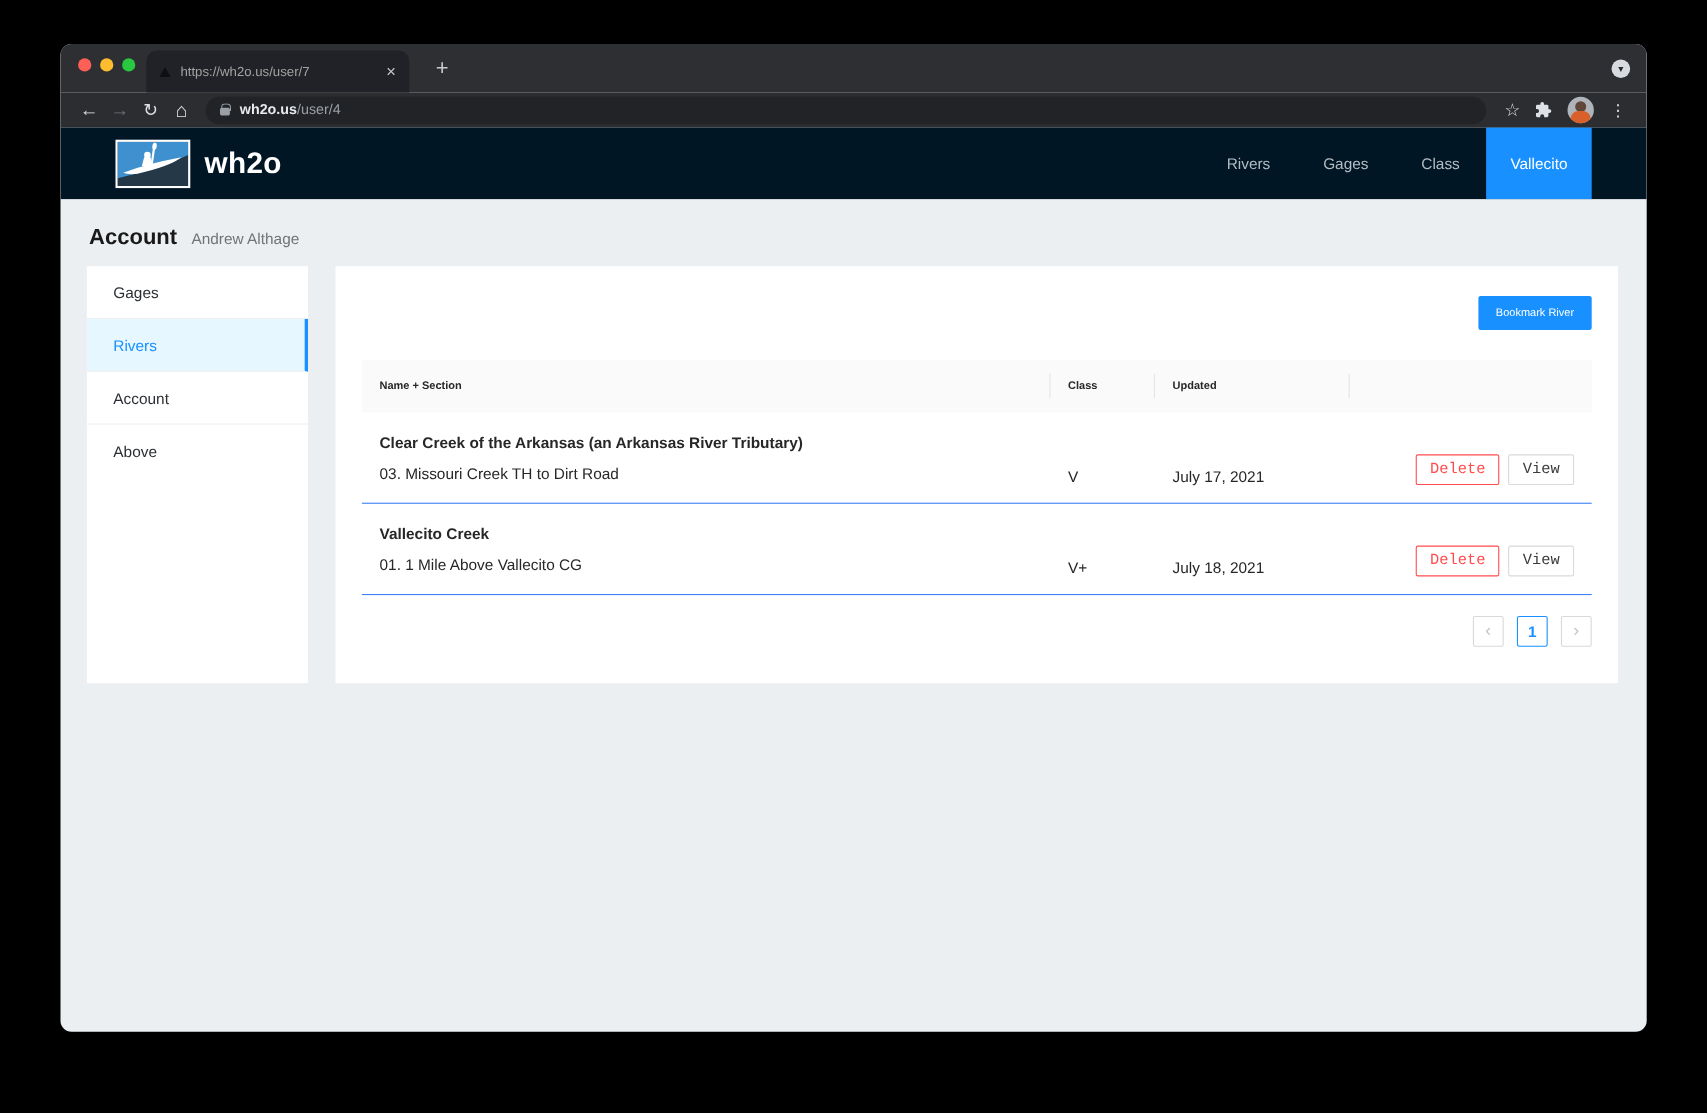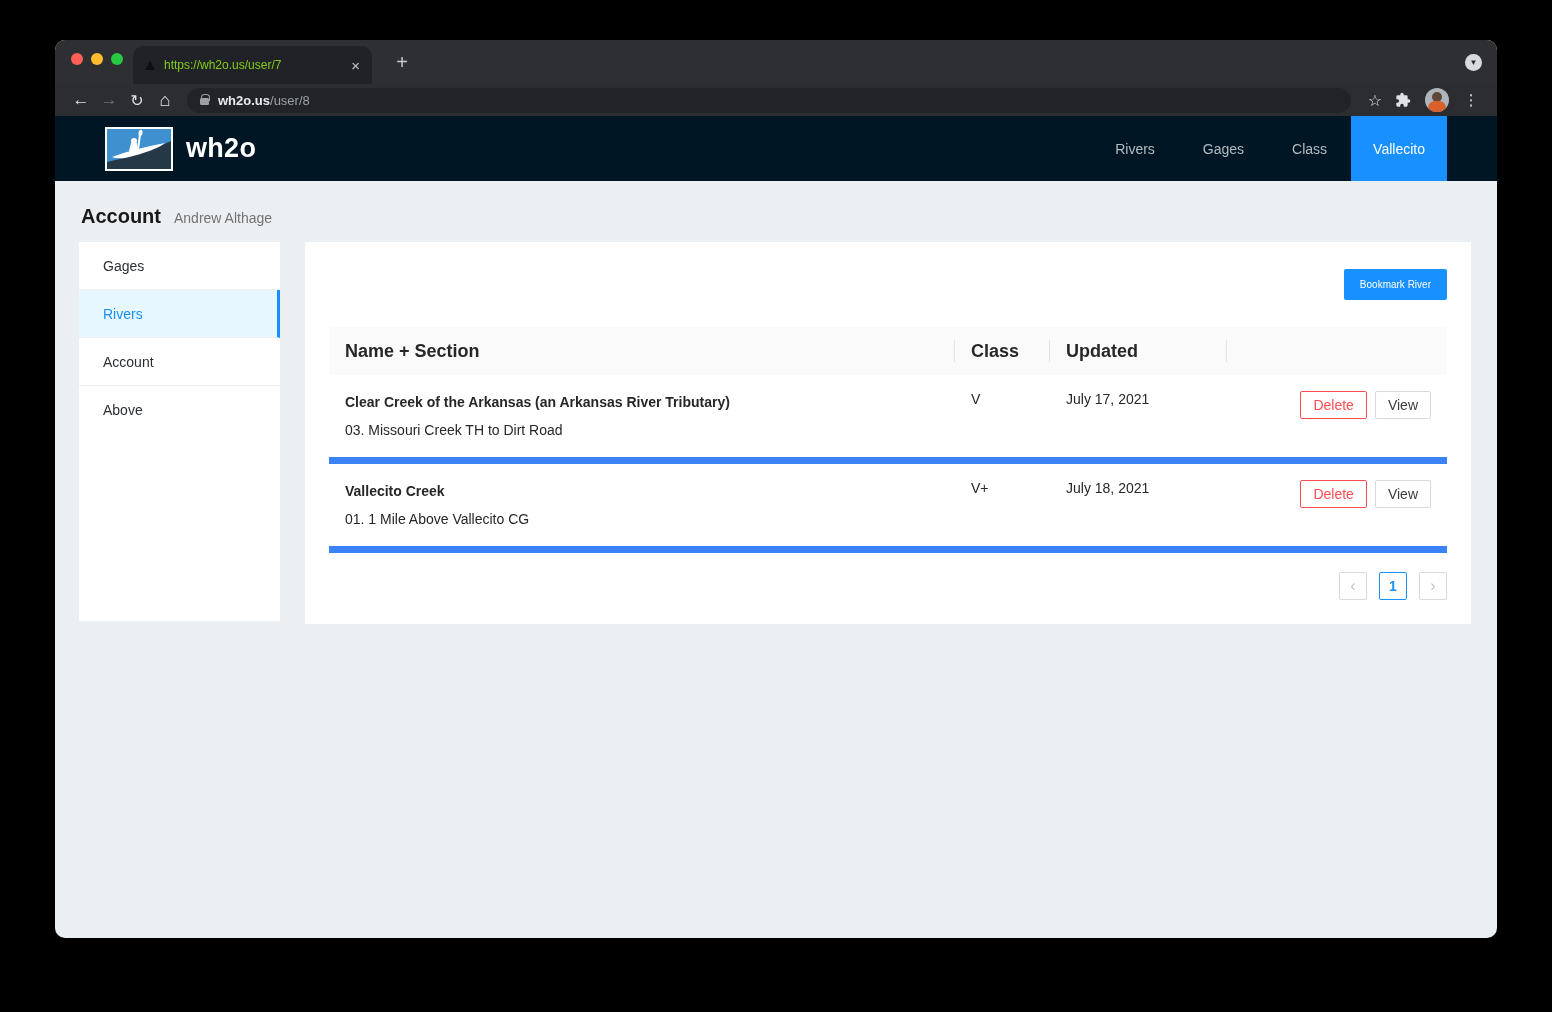--- a/index.html
+++ b/index.html
@@ -11,21 +11,21 @@
 
   
   .tabstrip { height:44px; background:#2e2f33; position:relative; }
   .traffic { position:absolute; left:16px; top:13px; display:flex; gap:8px; }
   .tl { width:12px; height:12px; border-radius:50%; }
   .tl.red{background:#ff5f57}.tl.yellow{background:#febc2e}.tl.green{background:#28c840}
   .tab { position:absolute; left:78px; top:6px; width:239px; height:38px; background:#202227;
          border-radius:10px 10px 0 0; display:flex; align-items:center; padding:0 12px; gap:9px; }
   .favicon { width:0; height:0; border-left:5px solid transparent; border-right:5px solid transparent;
              border-bottom:9px solid #0d0f12; flex:none; }
-  .tab-title { color:#84cc16; font-size:12px; flex:1; white-space:nowrap; overflow:hidden; }
+  .tab-title { color:#a3a3a3; font-size:12px; flex:1; white-space:nowrap; overflow:hidden; }
   .tab-close { color:#c7cacd; font-size:15px; line-height:1; cursor:default; }
   .newtab { position:absolute; left:334px; top:9px; width:26px; height:26px; color:#c7cacd;
             font-size:20px; font-weight:300; display:flex; align-items:center; justify-content:center; }
   .tab-search { position:absolute; right:15px; top:14px; width:17px; height:17px; border-radius:50%;
                 background:#d7dadf; color:#27292d; font-size:8px; display:flex; align-items:center; justify-content:center; }
 
   .toolbar { height:32px; background:#2b2d31; display:flex; align-items:center; padding:0 12px; }
   .tb-icon { width:28px; height:28px; color:#dee1e5; font-size:17px; display:flex; align-items:center;
              justify-content:center; flex:none; }
   .tb-icon.disabled { color:#6f7277; }
@@ -70,39 +70,39 @@
                       border-right:3px solid var(--accent-blue,#1890ff); }
 
   .card { flex:1; margin-left:25px; background:#fff; min-height:379px; padding:0 24px 24px; }
   .card-top { padding-top:27px; display:flex; justify-content:flex-end; }
   .btn-primary { background:var(--accent-blue,#1890ff); color:#fff; border:none; height:31px;
                  padding:0 16px; font-size:10px; border-radius:2px; cursor:pointer;
                  font-family:"Liberation Sans", sans-serif; }
 
   .table { margin-top:27px; }
   .thead { display:flex; background:#fafafa; height:48px; align-items:center; }
-  .th { font-size:18px; font-weight:600; color:#272727; padding:0 16px; position:relative; height:100%;
+  .th { font-size:10px; font-weight:600; color:#272727; padding:0 16px; position:relative; height:100%;
         display:flex; align-items:center; }
   .th.c-name { width:626px; }
   .th.c-class { width:95px; }
   .th.c-updated { width:177px; }
   .th.c-actions { flex:1; }
   .th:not(:last-child)::after { content:""; position:absolute; right:0; top:50%;
         transform:translateY(-50%); width:1px; height:22px; background:#e4e4e4; }
-  .trow { display:flex; align-items:flex-start; border-bottom:7px solid #3b82f6; padding:16px 0; }
+  .trow { display:flex; align-items:flex-end; border-bottom:1px solid #3b82f6; padding:16px 0; }
   .cell { padding:0 16px; font-size:14px; color:#272727; }
   .cell.c-name { width:626px; }
   .cell.c-class { width:95px; }
   .cell.c-updated { width:177px; }
   .cell.c-actions { flex:1; display:flex; justify-content:flex-end; gap:8px; }
   .river-name { font-weight:700; line-height:22px; }
   .river-section { line-height:22px; margin-top:6px; }
   .btn-sm { height:28px; padding:0 12px; font-size:14px; border-radius:2px; background:#fff;
             display:inline-flex; align-items:center; cursor:pointer;
-            font-family:Liberation Sans, sans-serif; }
+            font-family:Liberation Mono, monospace; }
   .btn-delete { border:1px solid var(--danger-red,#ff4d4f); color:var(--danger-red,#ff4d4f); }
   .btn-view { border:1px solid #d9d9d9; color:#3c3c3c; }
 
   .pagination { margin-top:19px; display:flex; justify-content:flex-end; gap:12px; }
   .page-btn { width:28px; height:28px; border:1px solid #d9d9d9; background:#fff; border-radius:2px;
               display:flex; align-items:center; justify-content:center; font-size:16px; color:#c3c3c3;
               cursor:pointer; }
   .page-btn.current { border-color:var(--accent-blue,#1890ff); color:var(--accent-blue,#1890ff);
                       font-weight:600; font-size:14px; }
 </style>
@@ -128,21 +128,21 @@
     </div>
 
     <div class="toolbar">
       <span class="tb-icon">←</span>
       <span class="tb-icon disabled">→</span>
       <span class="tb-icon reload">↻</span>
       <span class="tb-icon home">⌂</span>
       <div class="omnibox">
         <span class="lock"></span>
         <span>
-          <span class="url-domain">wh2o.us</span><span class="url-path">/user/8</span>
+          <span class="url-domain">wh2o.us</span><span class="url-path">/user/4</span>
         </span>
       </div>
       <span class="tb-icon star">☆</span>
       <span class="tb-icon puzzle">
         <svg width="16" height="16" viewBox="0 0 24 24" fill="#dee1e5">
             <path d="M20.5 11H19V7a2 2 0 0 0-2-2h-4V3.5a2.5 2.5 0 0 0-5 0V5H4a2 2 0 0 0-2 2v3.8h1.5a2.7 2.7 0 0 1 0 5.4H2V20a2 2 0 0 0 2 2h3.8v-1.5a2.7 2.7 0 0 1 5.4 0V22H17a2 2 0 0 0 2-2v-4h1.5a2.5 2.5 0 0 0 0-5z"></path>
           </svg>
       </span>
       <span class="avatar">
         <span class="head"></span>

